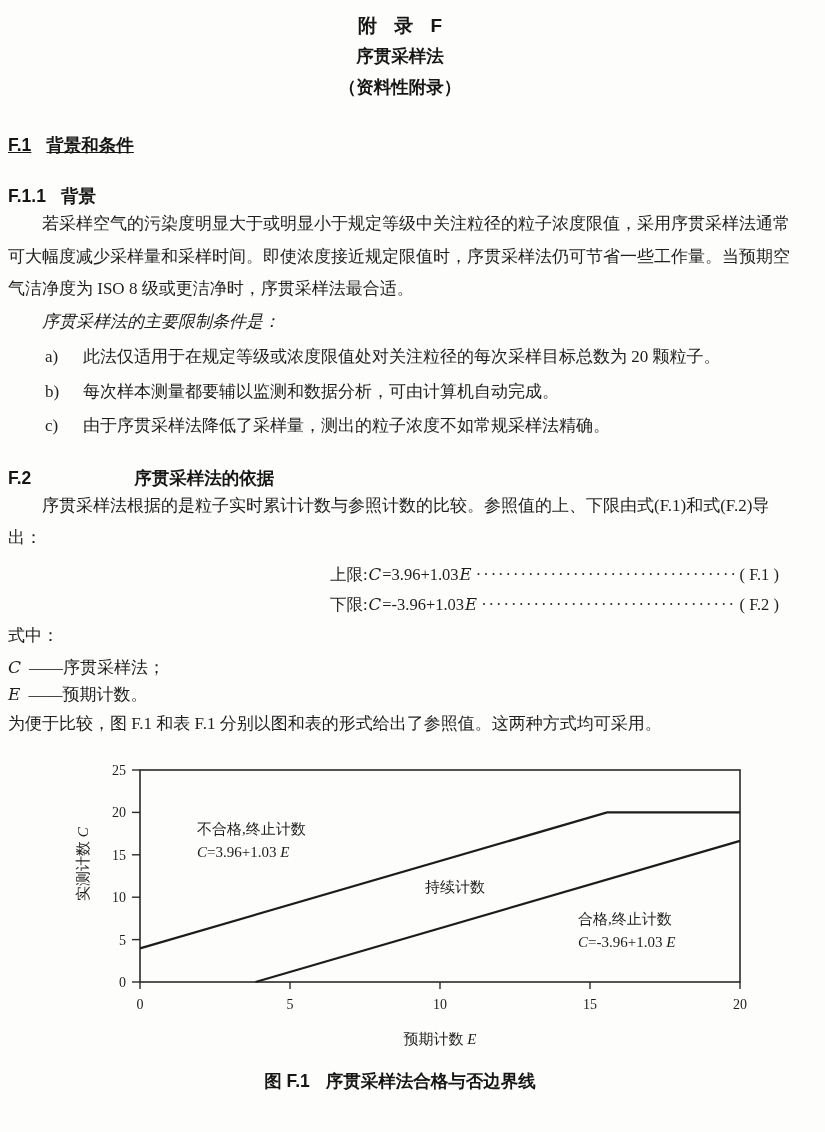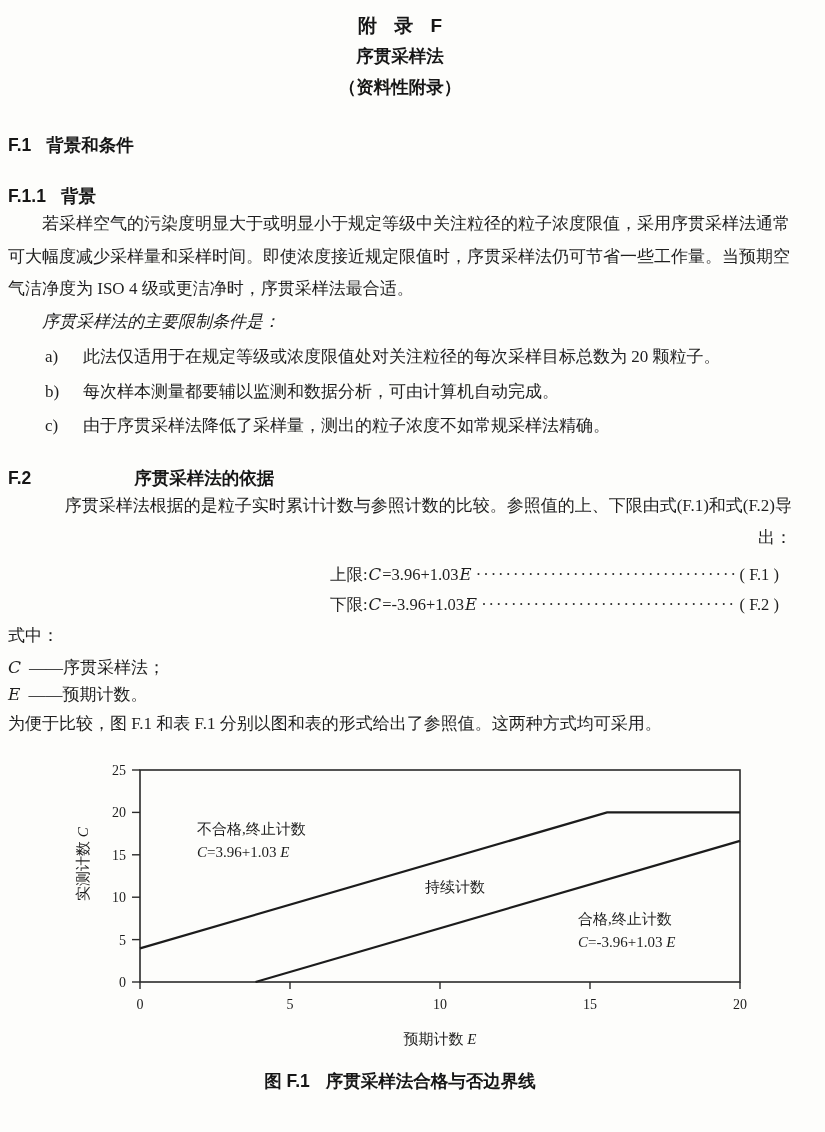--- a/index.html
+++ b/index.html
@@ -13,35 +13,35 @@
     font-family:"Liberation Serif","DejaVu Serif",serif;
     overflow:hidden;
   }
   .hei{font-family:"Liberation Sans","DejaVu Sans",sans-serif;font-weight:700;color:#161616;}
   .titles{text-align:center;padding-top:4px;}
   .h-main{font-size:19px;line-height:31px;word-spacing:12px;}
   .h-sub{font-size:17.5px;line-height:31px;}
   .sec{display:flex;align-items:baseline;font-size:17.5px;margin:0;}
   .sec .num{flex:none;}
   .sec .gap{width:15px;flex:none;}
-  .sec-f1{margin-top:30px;}
+  .sec-f1{margin-top:30px;text-decoration:underline;}
   .sec-f11{margin-top:27px;}
   .sec-f12{margin-top:24px;}
   .sec-f2{margin-top:22px;gap:44px;}
   p.body{font-size:17px;line-height:32.5px;margin:0;}
   .indent{text-indent:2em;}
   .p-bg{margin-top:14px;}
   .note{font-size:14.5px;line-height:23px;margin:5px 0 0 0;padding-left:30px;}
   .note-label{font-size:14.5px;margin-right:4px;}
   .p-intro{margin-top:15px;font-style:italic;}
   .list{margin-top:2px;}
   .li{display:flex;font-size:17px;line-height:34.5px;}
   .li-label{flex:none;width:38px;margin-left:37px;}
   .li-text{flex:1;}
-  .p-basis{margin-top:14px;text-align:right;}
+  .p-basis{margin-top:14px;}
   .eq-block{margin-top:5px;}
   .eq-row{display:flex;align-items:baseline;margin-left:322px;margin-right:13px;font-size:16.5px;line-height:30px;white-space:nowrap;}
   .eq-var{font-style:italic;font-family:"DejaVu Serif","Liberation Serif",serif;padding:0 1px;}
   .eq-leader{flex:1;overflow:hidden;letter-spacing:2px;margin:0 3px;color:#2a2a2a;}
   .eq-num{flex:none;}
   .p-where{margin-top:7px;}
   .defs{margin-top:2px;}
   .def{display:flex;align-items:baseline;font-size:17px;line-height:27px;}
   .def .sym{font-style:italic;font-family:"DejaVu Serif","Liberation Serif",serif;margin-right:8px;}
   .p-closing{margin-top:2px;}
@@ -67,21 +67,21 @@
       <span class="gap"></span>
       <span>背景和条件</span>
   </h2>
 
   <h3 class="sec sec-f11 hei">
     <span class="num">F.1.1</span>
       <span class="gap"></span>
       <span>背景</span>
   </h3>
 
-  <p class="body indent p-bg">若采样空气的污染度明显大于或明显小于规定等级中关注粒径的粒子浓度限值，采用序贯采样法通常可大幅度减少采样量和采样时间。即使浓度接近规定限值时，序贯采样法仍可节省一些工作量。当预期空气洁净度为 ISO 4 级或更洁净时，序贯采样法最合适。</p>
+  <p class="body indent p-bg">若采样空气的污染度明显大于或明显小于规定等级中关注粒径的粒子浓度限值，采用序贯采样法通常可大幅度减少采样量和采样时间。即使浓度接近规定限值时，序贯采样法仍可节省一些工作量。当预期空气洁净度为 ISO 8 级或更洁净时，序贯采样法最合适。</p>
 
 
 
   <p class="body indent p-intro">序贯采样法的主要限制条件是：</p>
 
   <div class="list">
     <div class="li">
       <span class="li-label">a)</span>
       <span class="li-text">此法仅适用于在规定等级或浓度限值处对关注粒径的每次采样目标总数为 20 颗粒子。</span>
     </div>

